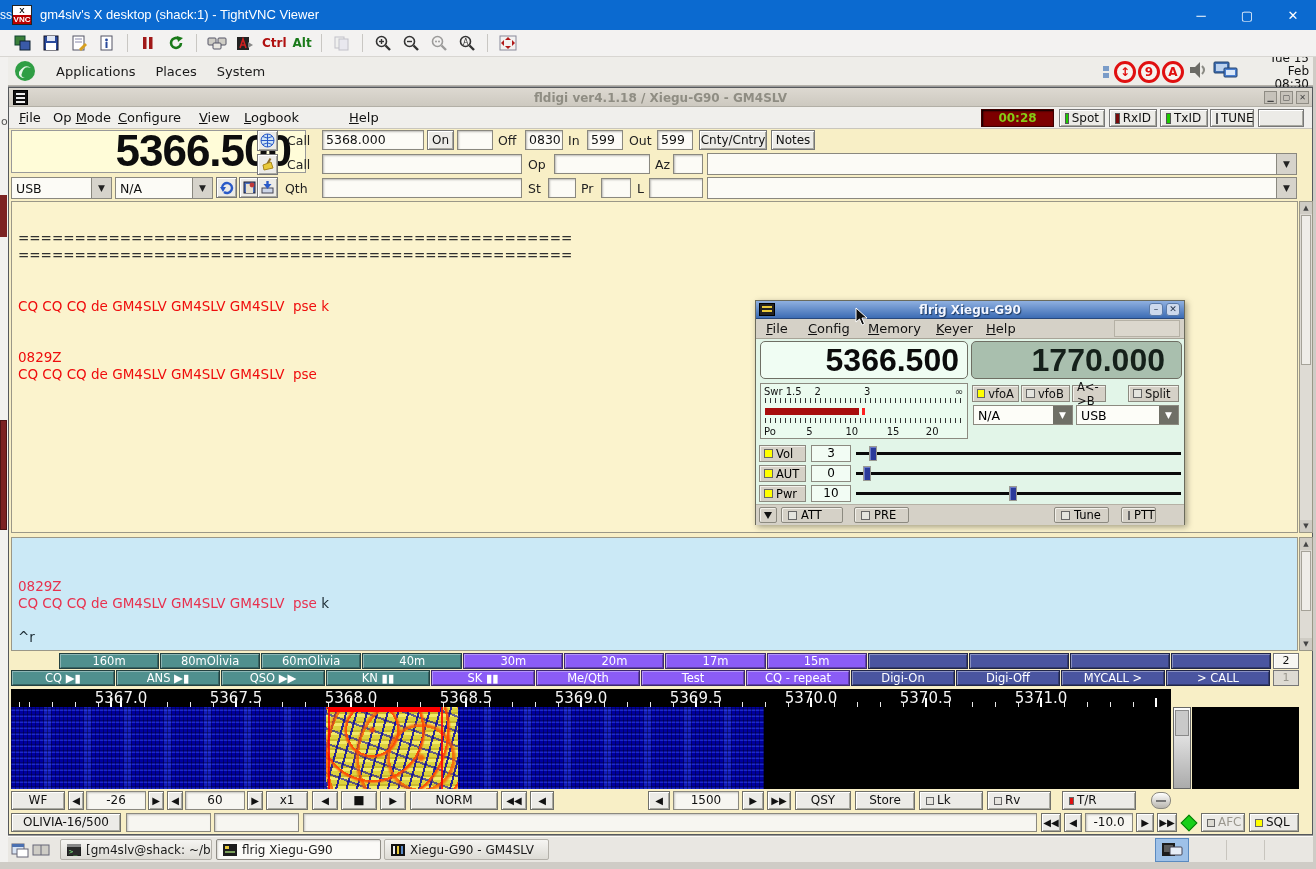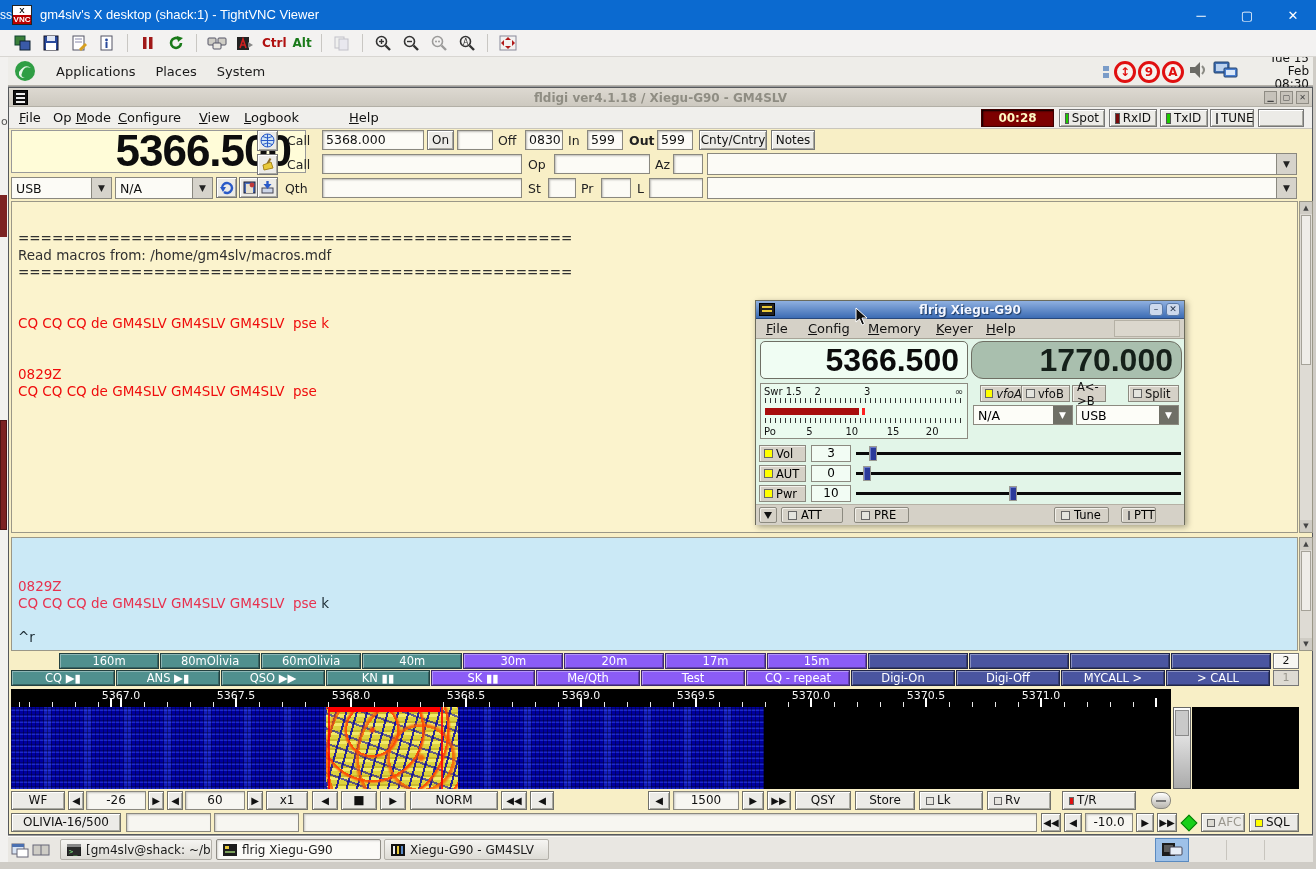--- a/index.html
+++ b/index.html
@@ -55,21 +55,21 @@
   .fl-title { position:absolute; left:0; right:0; top:3px; text-align:center; font-size:12px; font-weight:bold; color:#8f8d83; }
   .fl-icon { position:absolute; left:4px; top:2px; width:15px; height:15px; background:#111; border:1px solid #000; }
   .fl-icon i { display:block; margin:2px 2px 0; height:2px; background:#eee; }
   .fl-winbtns { position:absolute; right:3px; top:3px; display:flex; gap:3px; }
   .fl-winbtn { width:13px; height:13px; background:#c6c2ba; border:1px solid #8f8c84; font-size:8px; color:#444;
     display:flex; align-items:center; justify-content:center; }
   .fl-menubar { position:absolute; left:0; top:19px; width:100%; height:22px; background:#f0efec; border-bottom:1px solid #c9c6bd; }
   .fl-menu-item { position:absolute; top:3px; font-size:13px; color:#111; }
   .fl-menu-item u { text-decoration:underline; }
   .timer-box { position:absolute; left:972px; top:2px; width:73px; height:18px; background:#7d0000; border:1px solid #3f0000;
-    color:#fef9c3; font-size:12px; font-weight:bold; text-align:center; line-height:16px; box-shadow:inset 1px 1px 2px #000; }
+    color:#84cc16; font-size:12px; font-weight:bold; text-align:center; line-height:16px; box-shadow:inset 1px 1px 2px #000; }
   .tgl { position:absolute; top:2px; height:18px; background:#ecebe7; border:1px solid #777; box-shadow:inset 1px 1px 0 #fff, inset -1px -1px 0 #a8a8a0;
     display:flex; align-items:center; gap:3px; padding:0 5px; font-size:12px; color:#111; }
   .tgl .led { width:5px; height:11px; border:1px solid #555; }
 
   
   .fl-top { position:absolute; left:0; top:41px; width:100%; height:73px; }
   .fld-label { position:absolute; font-size:12.5px; color:#222; top:4px; white-space:nowrap; }
   .fld-input { position:absolute; height:20px; background:#fcfbf6; border:1px solid #8a887f; box-shadow:inset 1px 1px 2px rgba(0,0,0,.25);
     font-size:12.5px; color:#111; padding:0 3px; line-height:18px; }
   .fld-btn { position:absolute; height:20px; background:#ecebe7; border:1px solid #777; box-shadow:inset 1px 1px 0 #fff, inset -1px -1px 0 #a8a8a0;
@@ -103,21 +103,21 @@
   .macro-btn { width:104px; height:16px; color:#fff; font-size:11.5px; text-align:center; line-height:14px;
     border:1px solid rgba(0,0,0,.55); box-shadow:inset 1px 1px 0 rgba(255,255,255,.35), inset -1px -1px 0 rgba(0,0,0,.3); }
   .mc-teal { background:#50908e; } .mc-rust { background:#8b5cf6; } .mc-blue { background:#4a55a0; }
   .macro-page { position:absolute; left:1264px; width:26px; height:16px; font-size:11px; text-align:center; line-height:14px;
     border:1px solid #777; }
   .page-on { background:#f7f6f2; color:#111; box-shadow:inset 1px 1px 0 #fff; }
   .page-off { background:#dedbd3; color:#9a978e; }
 
   
   .wf-scale { position:absolute; left:2px; top:601px; width:1160px; height:18px; background:#000; }
-  .wf-tick-label { position:absolute; top:0px; transform:translateX(-50%); color:#f4f4f4; font-size:11px; }
+  .wf-tick-label { position:absolute; top:0px; transform:translateX(-50%); color:#f4f4f4; font-size:15px; }
   .wf-minors { position:absolute; left:0; bottom:0; width:100%; height:5px;
     background:repeating-linear-gradient(90deg, #e8e8e8 0 1px, transparent 1px 23px); background-position-x:18px; }
   .wf-majors { position:absolute; left:0; bottom:0; width:100%; height:9px;
     background:repeating-linear-gradient(90deg, #ffffff 0 2px, transparent 2px 115px); background-position-x:109px; }
   .wf-body { position:absolute; left:2px; top:619px; width:1160px; height:82px; background:#000; overflow:hidden; }
   .wf-blue { position:absolute; left:0; top:0; width:753px; height:82px; background-color:#0000a0;
     background-image:
       repeating-linear-gradient(90deg, rgba(0,0,20,.4) 0 1px, transparent 1px 4px),
       repeating-linear-gradient(0deg, rgba(60,90,255,.45) 0 1px, rgba(0,0,80,.45) 2px 3px, transparent 3px 6px),
       repeating-linear-gradient(90deg, transparent 0 33px, rgba(70,100,255,.28) 33px 40px); }
@@ -163,21 +163,21 @@
     font-size:9px; line-height:11px; text-align:center; }
   .rig-winbtns { position:absolute; right:4px; top:2px; display:flex; gap:3px; }
   .rig-menubar { position:absolute; left:0; top:18px; width:100%; height:20px; background:#d5d1c7; border-bottom:1px solid #a8a498; }
   .rig-menu-item { position:absolute; top:2px; font-size:13px; color:#111; }
   .rig-menu-item u{ text-decoration:underline; }
   .rig-menublank { position:absolute; right:4px; top:1px; width:66px; height:17px; background:#dbd7cd; border:1px solid #b5b1a5; }
   .rig-freqA { position:absolute; left:4px; top:40px; width:208px; height:38px; background:#f0fdf3; border:1px solid #6f6f64;
     border-radius:5px; font-size:32px; font-weight:bold; color:#0b0b0b; text-align:right; line-height:36px; padding-right:8px;
     font-family:"Liberation Sans", sans-serif; }
   .rig-freqB { position:absolute; left:215px; top:40px; width:211px; height:38px; background:#a9bfae; border:1px solid #6f6f64;
-    border-radius:12px; font-size:32px; font-weight:bold; color:#15201a; text-align:right; line-height:36px; padding-right:8px;
+    border-radius:5px; font-size:32px; font-weight:bold; color:#15201a; text-align:right; line-height:36px; padding-right:16px;
     font-family:"Liberation Sans", sans-serif; }
   .rig-meter { position:absolute; left:4px; top:82px; width:208px; height:56px; background:#ebfbef; border:1px solid #8c8a80; }
   .mt-lbl { position:absolute; font-size:10px; color:#111; }
   .mt-ticks { position:absolute; left:4px; width:196px; height:5px;
     background:repeating-linear-gradient(90deg,#333 0 1px, transparent 1px 5px); }
   .mt-bar { position:absolute; left:4px; top:24px; width:94px; height:7px; background:#a80c0c; }
   .mt-mark { position:absolute; left:101px; top:24px; width:3px; height:7px; background:#ff2020; }
   .rig-tglbtn { position:absolute; top:84px; height:17px; background:#d5d1c7; border:1px solid #8c8a80;
     box-shadow:inset 1px 1px 0 #f2f0ea; font-size:11.5px; color:#111; display:flex; align-items:center; gap:3px; padding:0 4px; }
   .rig-tglbtn .led { width:9px; height:9px; border:1px solid #666; }
@@ -468,21 +468,21 @@
         </span>
 
         <span class="fld-label" style="left:278px;">Call</span>
         <span class="fld-input" style="left:313px;top:1px;width:102px;">5368.000</span>
         <span class="fld-btn" style="left:418px;top:1px;width:27px;">On</span>
         <span class="fld-input" style="left:448px;top:1px;width:36px;"></span>
         <span class="fld-label" style="left:489px;">Off</span>
         <span class="fld-input" style="left:516px;top:1px;width:38px;">0830</span>
         <span class="fld-label" style="left:559px;">In</span>
         <span class="fld-input" style="left:578px;top:1px;width:36px;">599</span>
-        <span class="fld-label" style="left:620px;font-weight:bold;">Out</span>
+        <span class="fld-label" style="left:620px;">Out</span>
         <span class="fld-input" style="left:648px;top:1px;width:36px;">599</span>
         <span class="fld-btn" style="left:690px;top:1px;width:68px;">Cnty/Cntry</span>
         <span class="fld-btn" style="left:762px;top:1px;width:44px;">Notes</span>
 
         <span class="fld-label" style="left:278px;top:28px;">Call</span>
         <span class="fld-input" style="left:313px;top:25px;width:200px;"></span>
         <span class="fld-label" style="left:519px;top:28px;">Op</span>
         <span class="fld-input" style="left:545px;top:25px;width:96px;"></span>
         <span class="fld-label" style="left:646px;top:28px;">Az</span>
         <span class="fld-input" style="left:664px;top:25px;width:30px;"></span>
@@ -500,21 +500,20 @@
         <span class="fld-label" style="left:628px;top:52px;">L</span>
         <span class="fld-input" style="left:640px;top:49px;width:54px;"></span>
         <div class="combo" style="left:698px;top:48px;width:590px;">
           <span class="cval"></span>
             <span class="carr">▼</span>
         </div>
       </div>
 
       <div class="fl-rx" id="rx-pane">
           <div class="rx-line">=================================================</div>
-          <div class="rx-line">Read macros from: /home/gm4slv/macros.mdf</div>
           <div class="rx-line">=================================================</div>
           <div class="rx-line">&nbsp;</div>
           <div class="rx-line">&nbsp;</div>
           <div class="rx-line red">CQ CQ CQ de GM4SLV GM4SLV GM4SLV  pse k</div>
           <div class="rx-line">&nbsp;</div>
           <div class="rx-line">&nbsp;</div>
           <div class="rx-line red">0829Z</div>
           <div class="rx-line red">CQ CQ CQ de GM4SLV GM4SLV GM4SLV  pse</div>
         </div>
       <div class="vscroll" style="left:1290px;top:113px;height:332px;">
@@ -694,21 +693,21 @@
           </span><span class="rb-btn" style="left: 98px; width: 55px;">
             <span class="led" style="background: rgb(228, 228, 222);"></span>
             <span>PRE</span>
           </span><span class="rb-btn" style="left: 298px; width: 55px;">
             <span class="led" style="background: rgb(228, 228, 222);"></span>
             <span>Tune</span>
           </span><span class="rb-btn" style="left: 365px; width: 35px;">
             <span class="led" style="background: rgb(255, 255, 0);"></span>
             <span>PTT</span>
           </span></div>
-    <span class="rig-tglbtn" style="left: 224px; width: 47px; font-style: italic;">
+    <span class="rig-tglbtn" style="left: 216px; width: 47px;">
           <span class="led" style="background: rgb(255, 255, 0);"></span>
           <span>vfoA</span>
         </span><span class="rig-tglbtn" style="left: 265px; width: 49px;">
           <span class="led" style="background: rgb(228, 228, 222);"></span>
           <span>vfoB</span>
         </span><span class="rig-tglbtn" style="left: 316px; width: 34px;">
           <span>A&lt;-&gt;B</span>
         </span><span class="rig-tglbtn" style="left: 372px; width: 51px;">
           <span class="led" style="background: rgb(228, 228, 222);"></span>
           <span>Split</span>

